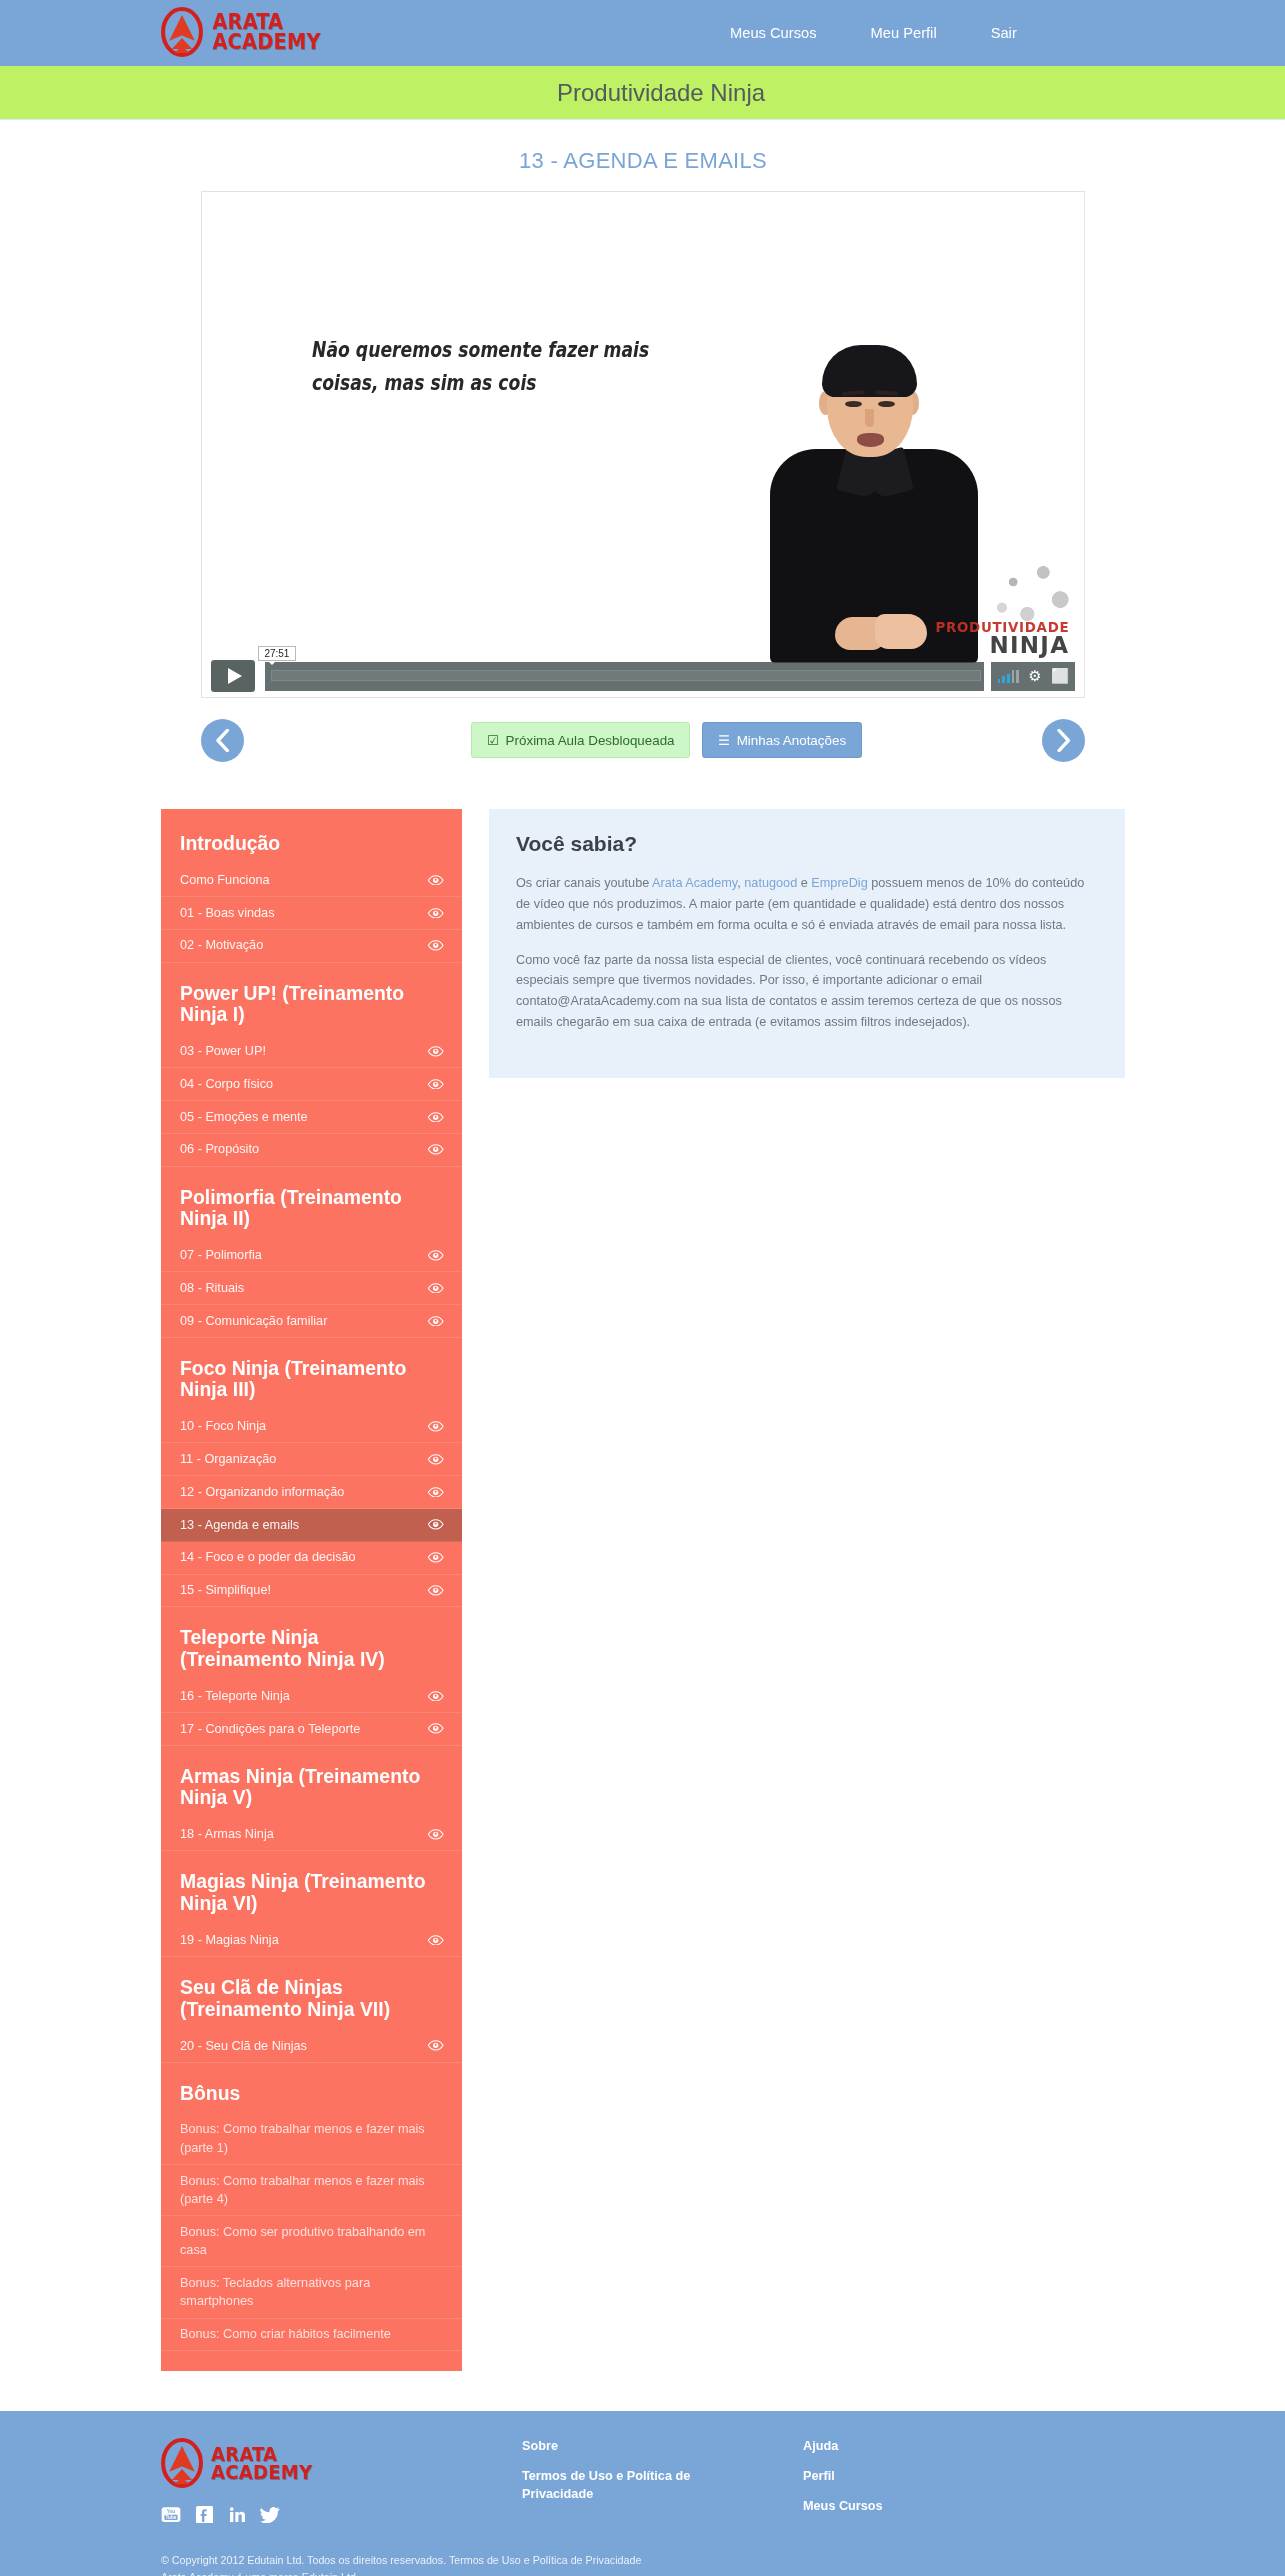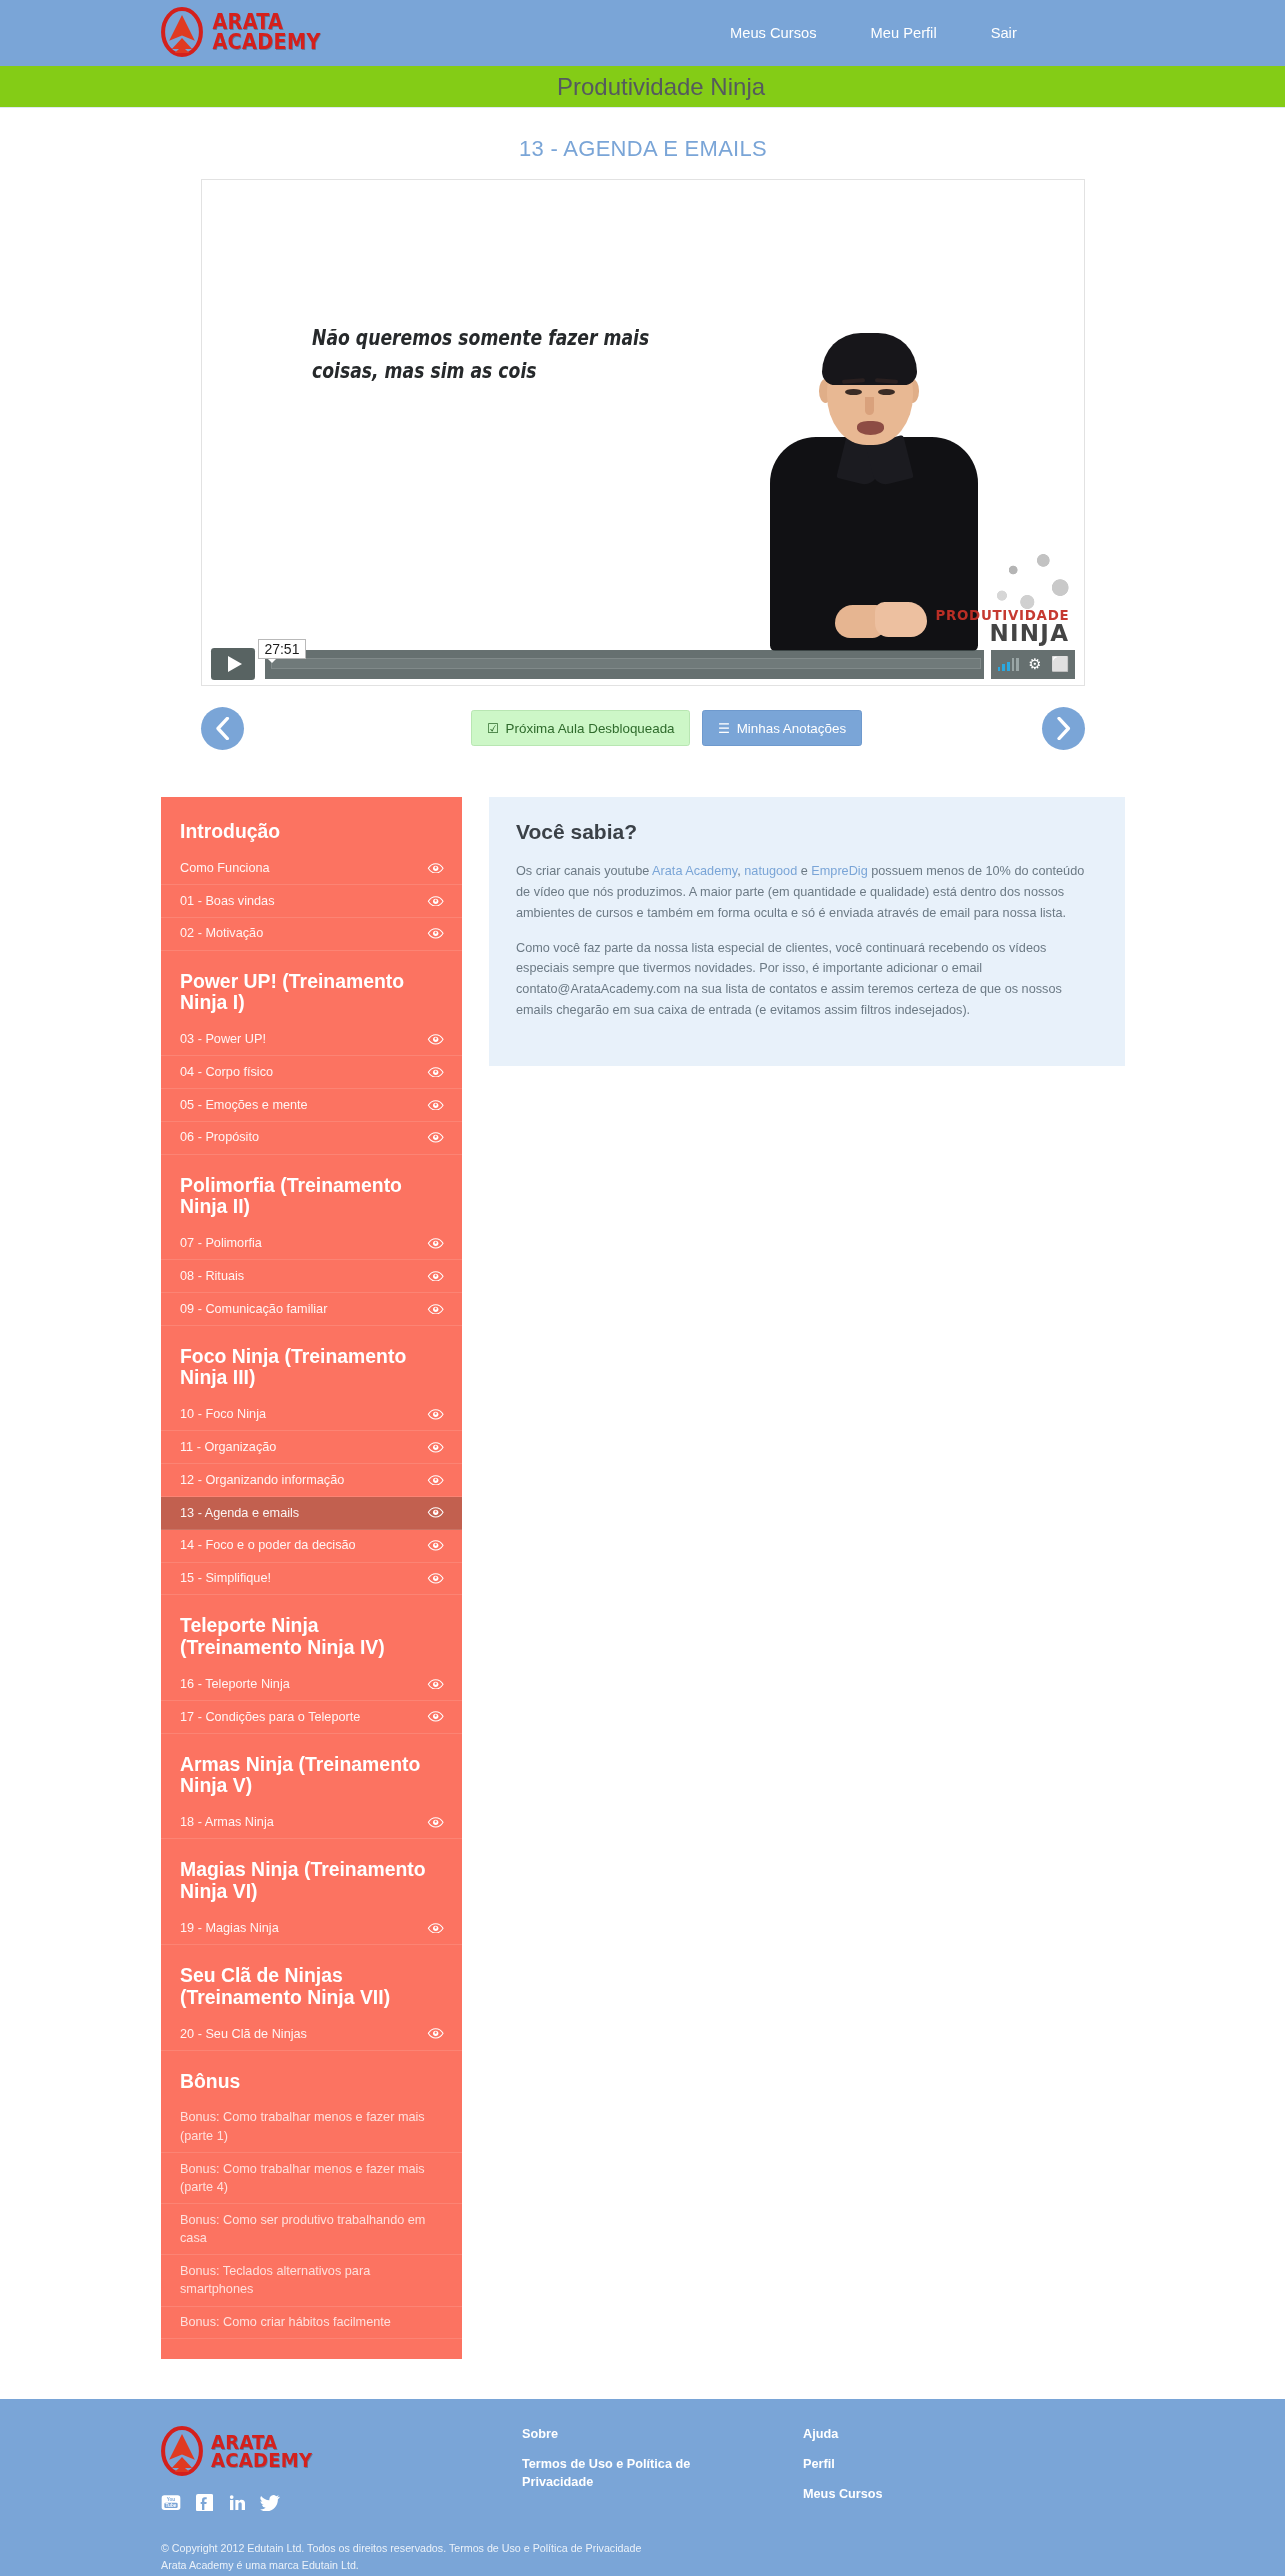--- a/index.html
+++ b/index.html
@@ -48,22 +48,22 @@
   }
   .topnav a {
     color: #ffffff;
     font-size: 14.7px;
     text-decoration: none;
     white-space: nowrap;
   }
 
   
   .course-band {
-    height: 42px;
-    background: #84cc16;
+    height: 54px;
+    background: #bef264;
     border-bottom: 0.7px solid #dfe8f2;
     display: flex;
     align-items: center;
     justify-content: center;
     padding-left: 36px;
   }
   .course-band h1 {
     font-size: 24px;
     font-weight: 400;
     color: #555a5e;
@@ -170,22 +170,22 @@
     margin-left:2.7px;
   }
   .ctrl-track {
     flex: 1; height: 29.5px; background: rgba(68,80,80,.82); position: relative; margin-left: 2.7px;
   }
   .ctrl-track .inner {
     position:absolute; left:6.7px; right:2.7px; top:8.7px; height:10.7px;
     background: rgba(255,255,255,.07); border:0.7px solid rgba(255,255,255,.12);
   }
   .time-bubble {
-    position:absolute; left: 56px; bottom: 26px; background:#fff; border:0.7px solid #b9b9b9;
-    padding: 1.3px 5.4px; font-size: 14px; color:#1d1d1d; z-index: 4;
+    position:absolute; left: 56px; bottom: 36px; background:#fff; border:0.7px solid #b9b9b9;
+    padding: 1.3px 5.4px; font-size: 10px; color:#1d1d1d; z-index: 4;
   }
   .time-bubble:after{
     content:""; position:absolute; left:9.4px; bottom:-4.7px; width:0;height:0;
     border-left:4.7px solid transparent;border-right:4.7px solid transparent;border-top:4.7px solid #fff;
   }
   .ctrl-right { display:flex; align-items:center; gap:9.4px; padding-right: 5.4px; height:29.5px;
     background: rgba(68,80,80,.82); padding-left: 6.7px; }
   .vol-bars { display:flex; align-items:flex-end; gap:2px; height:13.4px; cursor:pointer;}
   .vol-bars i { width:2.7px; background:#2aa8e0; display:block; }
   .vol-bars i:nth-child(1){height:4px;}

